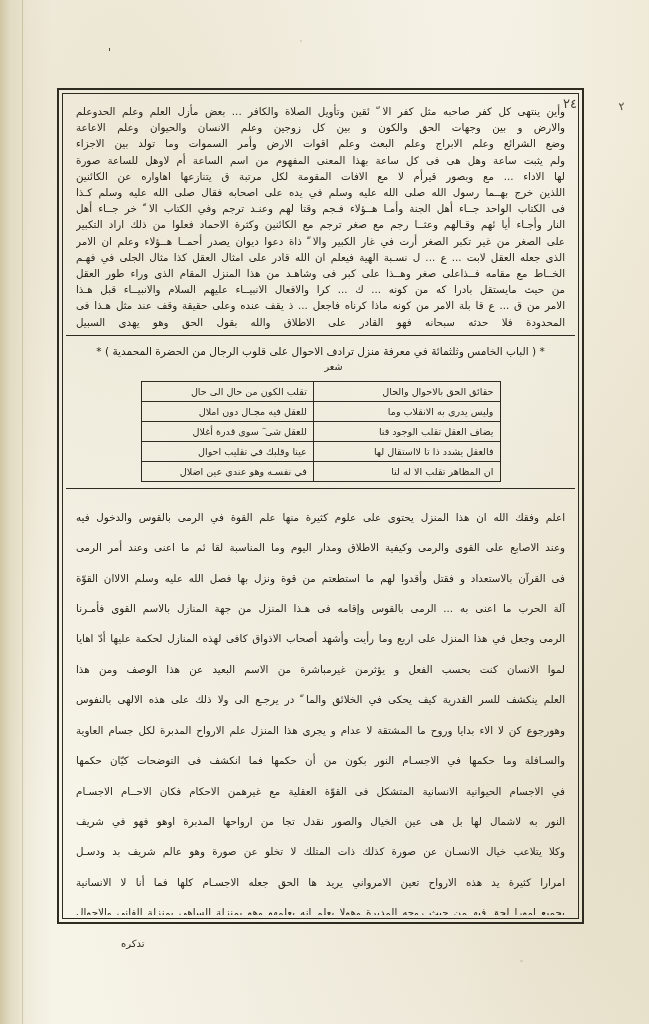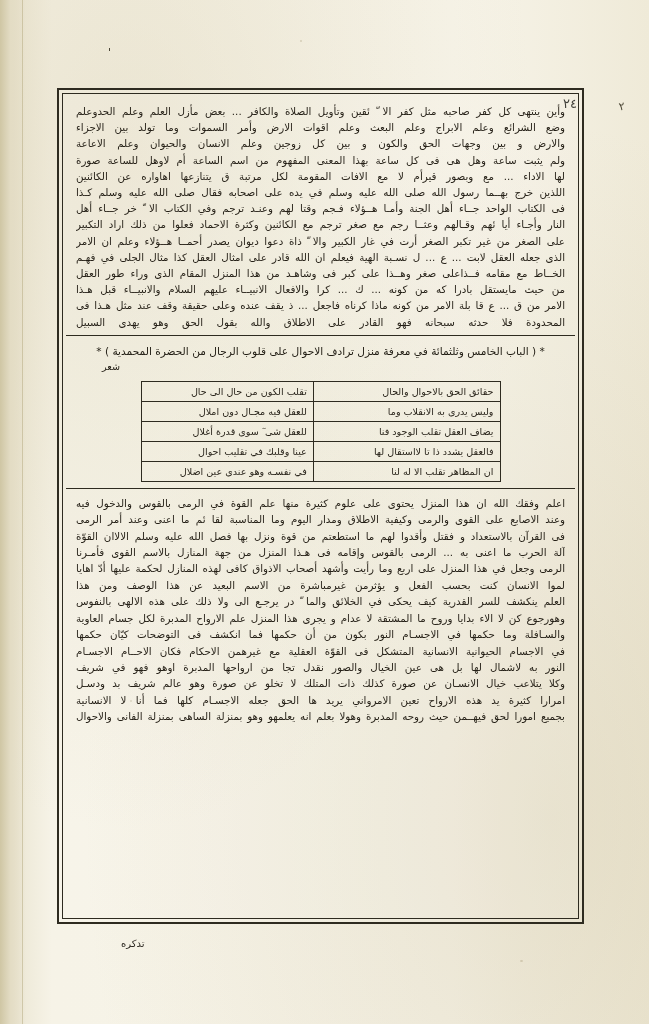--- a/index.html
+++ b/index.html
@@ -131,21 +131,21 @@
     line-height: 16px;
     color: #201c13;
     white-space: nowrap;
   }
   .heading-sub {
     direction: rtl;
     font-size: 9.6px;
     line-height: 14px;
     color: #201c13;
     margin-top: 1px;
-    text-align: left;
+    text-align: center;
     padding-left: 26px;
   }
 
   
   .poem-wrap {
     display: flex;
     justify-content: center;
     padding: 4px 0 6px 0;
   }
   .poem-table {
@@ -165,21 +165,21 @@
   }
   .poem-table td.col-r { width: 52%; margin-left: 17px; }
   .poem-table td.col-l { width: 48%; }
 
   
   .block-bottom {
     padding: 6px 10px 6px 10px;
     font-size: 10.3px;
     line-height: 16.4px;
   }
-  .block-bottom div { white-space: nowrap; overflow: hidden; }
+  .block-bottom div { white-space: nowrap; overflow: hidden; margin-top: 14px; }
 
   
   .catchword {
     position: absolute;
     left: 74px;
     top: 938px;
     direction: rtl;
     font-size: 10px;
     color: #2b2720;
     margin-left: 47px;
@@ -206,22 +206,22 @@
   <div class="stray-mark-top">'</div>
   <div class="stray-mark-right">٢</div>
 
   <div class="folio">٢٤</div>
 
   <div class="frame">
     <div class="frame-inner">
 
       <div class="ar block-top">
         <div>وأين ينتهى كل كفر صاحبه مثل كفر الا ّ ئقين وتأويل الصلاة والكافر ... بعض مأزل العلم وعلم الحدوعلم</div>
+        <div>والارض و بين وجهات الحق والكون و بين كل زوجين وعلم الانسان والحيوان وعلم الاعاعة</div>
         <div>وضع الشرائع وعلم الابراج وعلم البعث وعلم اقوات الارض وأمر السموات وما تولد بين الاجزاء</div>
-        <div>والارض و بين وجهات الحق والكون و بين كل زوجين وعلم الانسان والحيوان وعلم الاعاعة</div>
         <div>ولم يثبت ساعة وهل هى فى كل ساعة بهذا المعنى المفهوم من اسم الساعة أم لاوهل للساعة صورة</div>
         <div>لها الاداء ... مع وبصور قيرأم لا مع الافات المقومة لكل مرتبة ق يتنازعها اهاواره عن الكائنين</div>
         <div>اللذين خرج بهــما رسول الله صلى الله عليه وسلم في يده على اصحابه فقال صلى الله عليه وسلم كـذا</div>
         <div>فى الكتاب الواحد جــاء أهل الجنة وأمـا هــؤلاء فـجم وقتا لهم وعنـد ترجم وفي الكتاب الا ّ خر جــاء أهل</div>
         <div>النار وأجـاء أيا ئهم وقـالهم وعثــا رجم مع صغر ترجم مع الكائنين وكثرة الاحماد فعلوا من ذلك اراد التكبير</div>
         <div>على الصغر من غير تكبر الصغر أرت في غار الكبير والا ّ ذاة دعوا ديوان يصدر أحمــا هــؤلاء وعلم ان الامر</div>
         <div>الذى جعله العقل لابت ... ع ... ل نسـبة الهية فيعلم ان الله قادر على امثال العقل كذا مثال الجلى في فهـم</div>
         <div>الخــاط مع مقامه فــذاعلى صغر وهــذا على كبر فى وشاهـد من هذا المنزل المقام الذى وراء طور العقل</div>
         <div>من حيث مايستقل بادرا كه من كونه ... ك ... كرا والافعال الانبيــاء عليهم السلام والانبيــاء قبل هـذا</div>
         <div>الامر من ق ... ع قا بلة الامر من كونه ماذا كرناه فاجعل ... ذ يقف عنده وعلى حقيقة وقف عند مثل هـذا فى</div>

